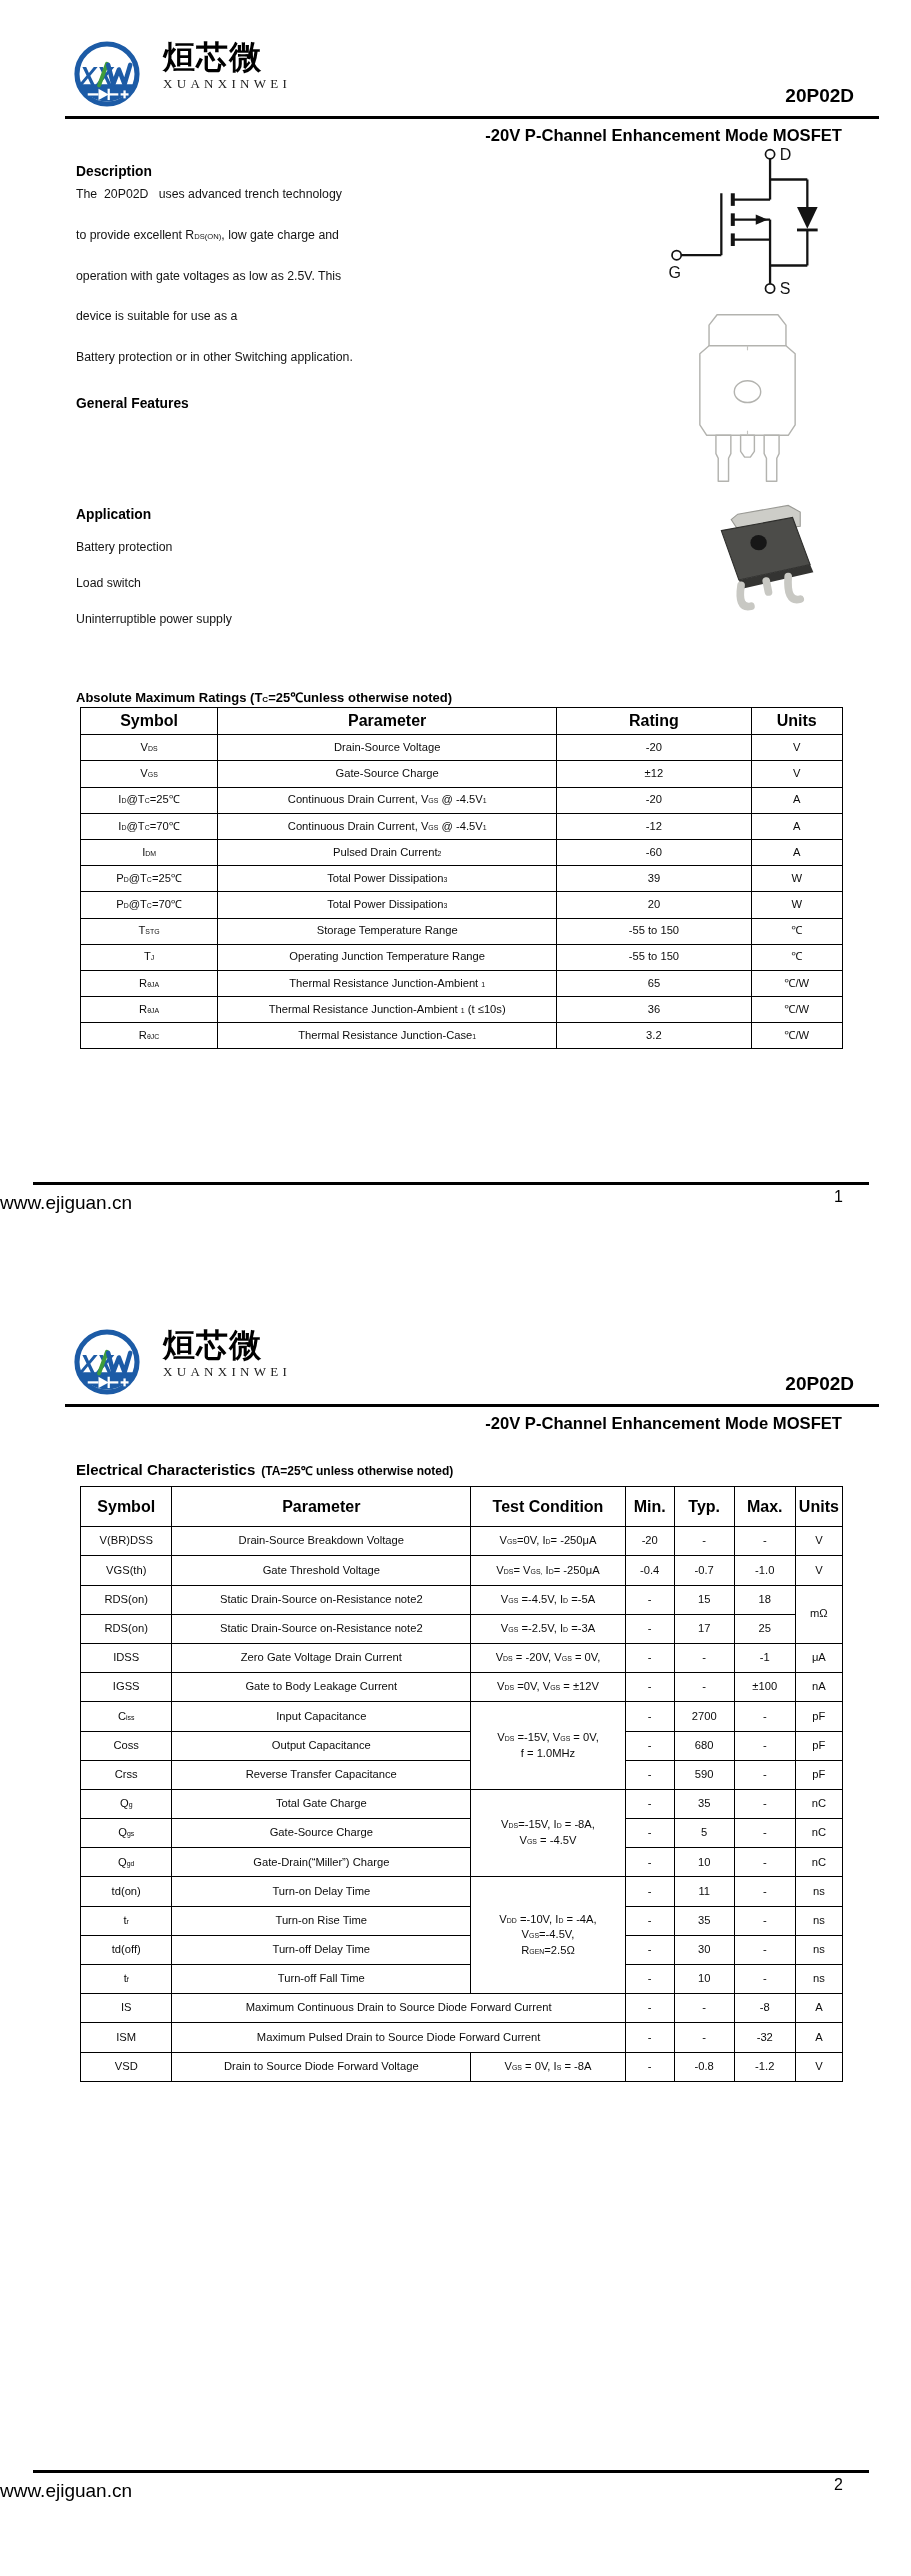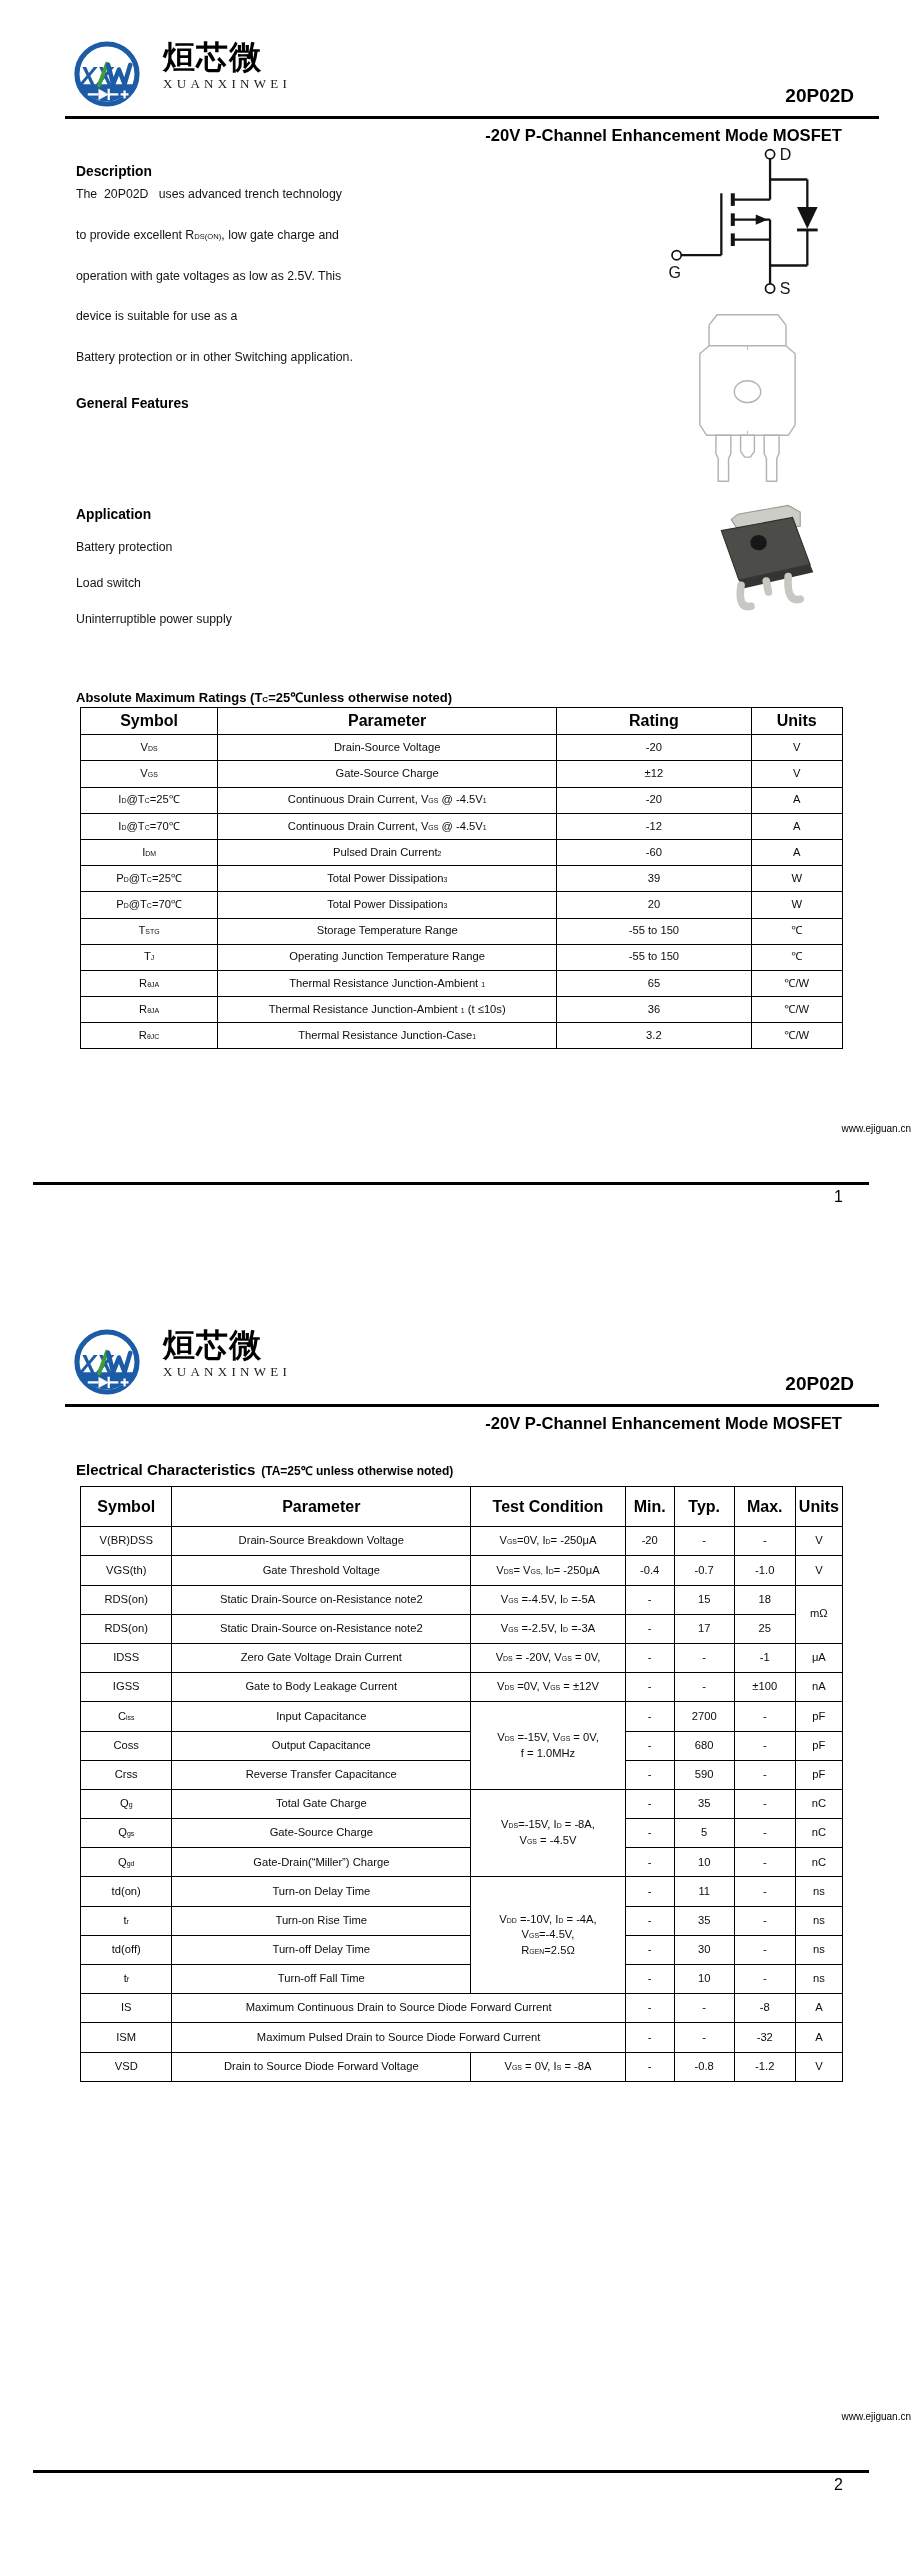--- a/index.html
+++ b/index.html
@@ -56,21 +56,21 @@
   .ec-heading{position:absolute;left:76px;top:173px;}
   .ec-big{font-size:15px;font-weight:700;}
   .ec-cond{font-size:12px;font-weight:700;margin-left:3.4px;}
 
   .notes{position:absolute;left:76px;top:827px;font-size:12.3px;color:#101010;}
   .note-line{margin-bottom:11px;}
   .note-line:nth-child(2){padding-left:53px;}
 
   
   .footer-rule{position:absolute;left:33px;right:42px;top:1182px;height:3.4px;background:#000;}
-  .footer-url{position:absolute;left:0;right:0;top:1123px;text-align:right;font-size:10px;}
+  .footer-url{position:absolute;left:0;right:0;top:1192px;text-align:left;font-size:19px;}
   .footer-page{position:absolute;right:68px;top:1188px;font-size:16px;}
 </style>
 </head>
 <body>
 
 <section class="page">
 
   <div class="logo-wrap">
     <svg class="logo-mark" viewBox="0 0 120 120">
       <circle class="ring" cx="60" cy="60" r="53"></circle>

